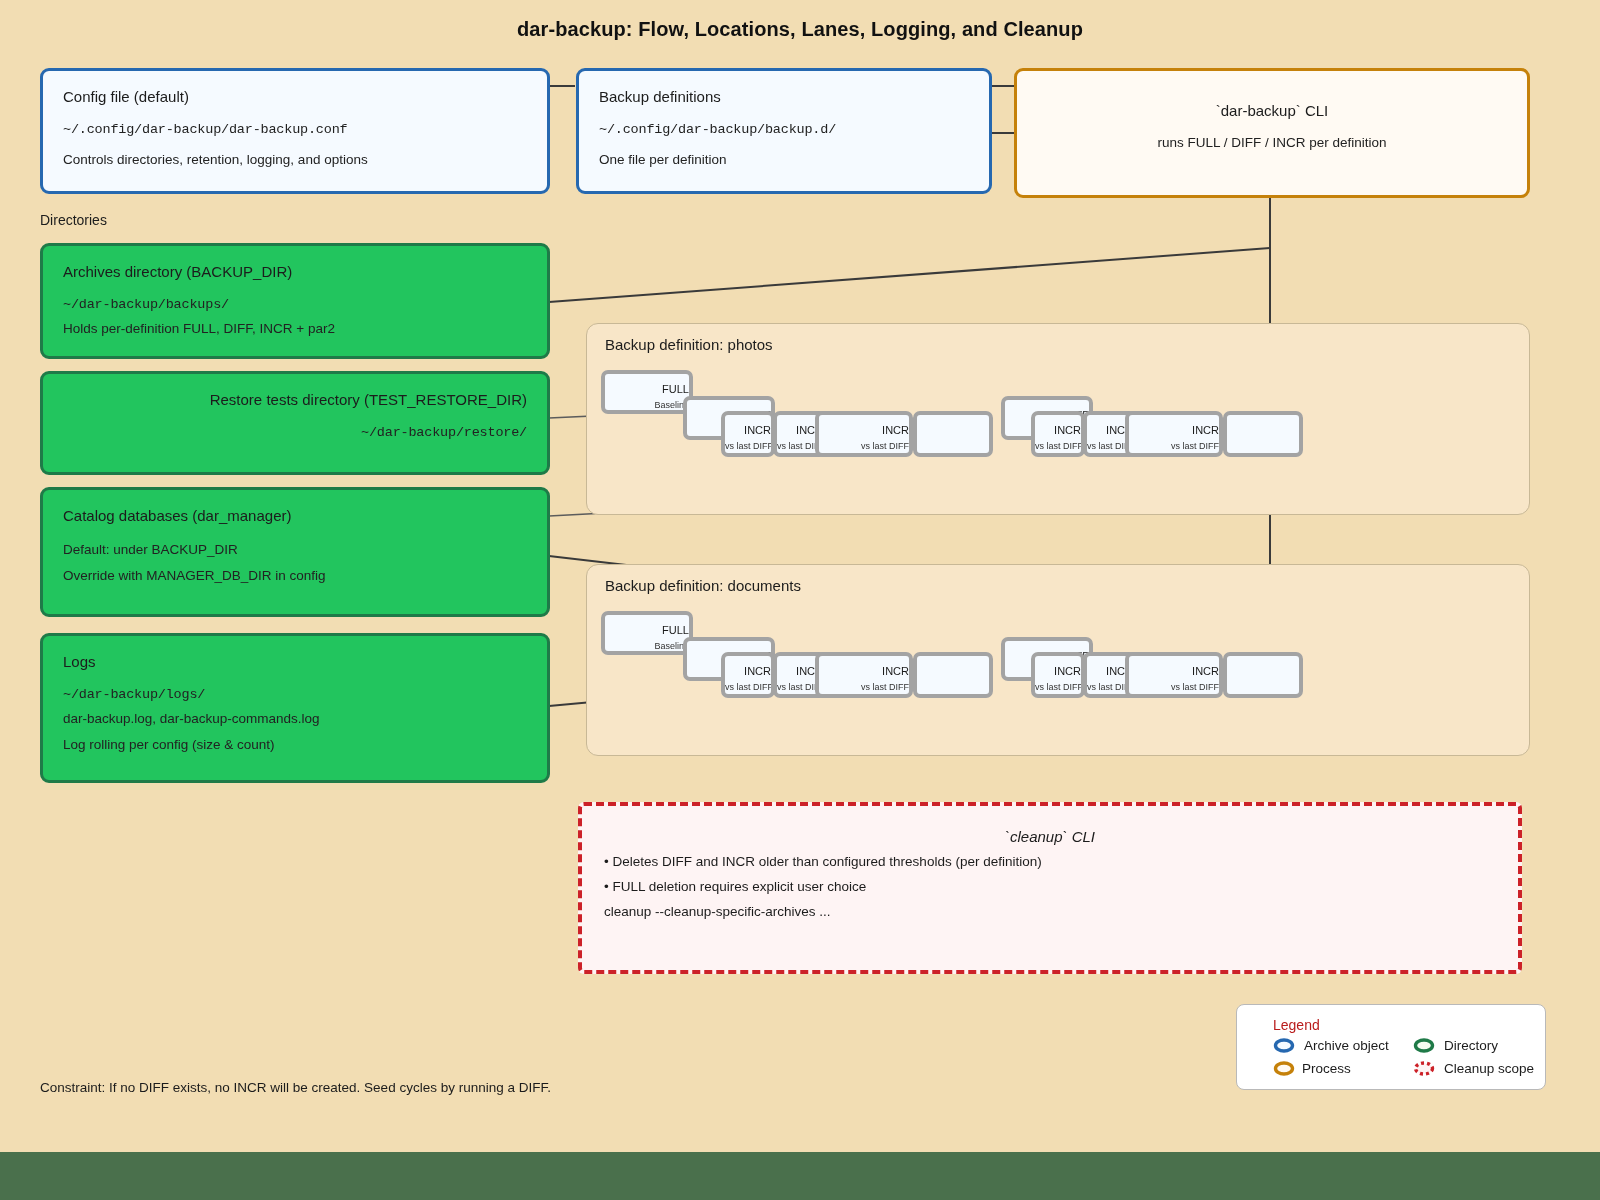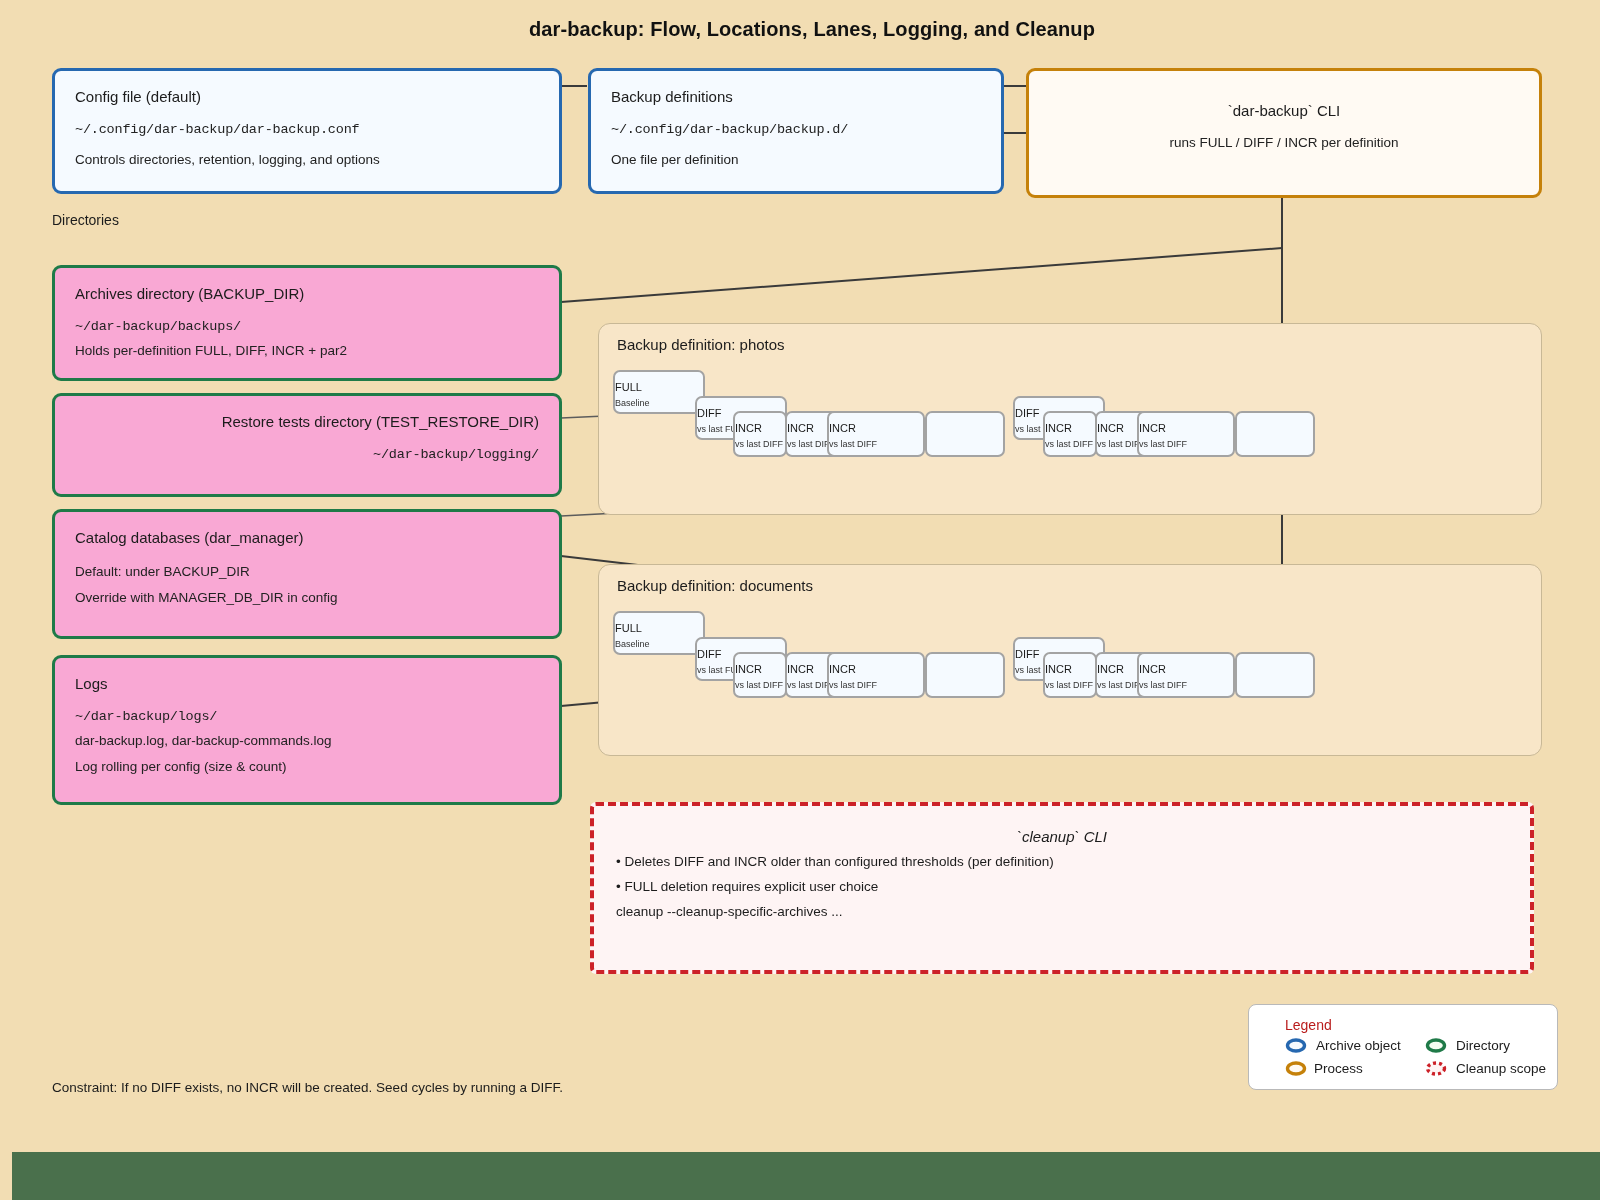--- a/index.html
+++ b/index.html
@@ -3,31 +3,31 @@
 <meta charset="utf-8">
 <title>dar-backup diagram</title>
 <style>
   html,body{margin:0;padding:0;}
   body{
     width:1600px;height:1200px;position:relative;overflow:hidden;
     background:#f2ddb3;
     font-family:"Liberation Sans","DejaVu Sans",sans-serif;
     color:#1a1a1a;
   }
-  .canvas{position:absolute;left:12px;top:0;width:1380px;height:1200px;}
+  .canvas{position:absolute;left:0;top:0;width:1380px;height:1200px;}
   #edges{position:absolute;left:0;top:0;width:1600px;height:1200px;pointer-events:none;}
 
   .title{
     position:absolute;left:0;top:18px;width:1600px;text-align:center;
     font-size:20px;font-weight:bold;letter-spacing:.1px;color:#111;
   }
 
   .node{position:absolute;box-sizing:border-box;border-radius:9px;}
   .n-archive{background:#f5faff;border:3px solid #2668b0;}
-  .n-dir{background:#f9a8d4;border:3px solid #1f7a48;margin-top:22px;}
+  .n-dir{background:#22c55e;border:3px solid #1f7a48;}
   .n-proc{background:#fffaf3;border:3px solid #c5810a;}
   .n-lane{background:#f8e6c8;border:1.5px solid #c8b896;border-radius:12px;}
   .n-cleanup{background:#fef4f4;border:4px dashed #cc2128;border-radius:6px;}
   .n-legend{background:#ffffff;border:1.5px solid #b9b9b9;border-radius:8px;}
 
   .h1{font-size:15px;line-height:19px;color:#1c1c1c;}
   .mono{font-family:"Liberation Mono","DejaVu Sans Mono",monospace;font-size:13.5px;color:#222;letter-spacing:-.2px;}
   .sub{font-size:13.5px;line-height:18px;color:#222;}
 
   .pad{padding:16px 20px 0 20px;}
@@ -35,22 +35,22 @@
   .pad .mono{margin:0 0 14px 0;}
   .pad .sub{margin:0 0 6px 0;}
 
   .section-label{position:absolute;font-size:14px;color:#1c1c1c;}
 
   .lane-title{position:absolute;left:18px;top:12px;font-size:15px;color:#1c1c1c;}
 
   
   .chip{
     position:absolute;box-sizing:border-box;
-    background:#f5faff;border:2px solid #a3a3a3;border-radius:7px;
-    text-align:left;
+    background:#f5faff;border:4px solid #a3a3a3;border-radius:7px;
+    text-align:right;
   }
   .chip .k{font-size:11px;line-height:13px;color:#1a1a1a;margin-top:9px;}
   .chip .v{font-size:9px;line-height:11px;color:#333;margin-top:4px;white-space:nowrap;overflow:hidden;}
 
   .cleanup-title{position:absolute;left:0;top:22px;width:100%;text-align:center;font-size:15px;color:#1c1c1c;font-style:italic;}
   .cleanup-line{position:absolute;left:22px;font-size:13.5px;color:#1c1c1c;white-space:nowrap;}
 
   .legend-title{position:absolute;left:36px;top:12px;font-size:14px;color:#b91c1c;}
   .legend-row{position:absolute;display:flex;align-items:center;gap:9px;font-size:13.5px;color:#1c1c1c;}
   .lg-ico{width:22px;height:15px;flex:0 0 auto;}
@@ -118,21 +118,21 @@
     <div class="pad">
       <div class="h1">Archives directory (BACKUP_DIR)</div>
       <div class="mono" style="margin-bottom:8px;">~/dar-backup/backups/</div>
       <div class="sub">Holds per-definition FULL, DIFF, INCR + par2</div>
     </div>
   </div>
 
   <div class="node n-dir" style="left:40px;top:371px;width:510px;height:104px;text-align:right;">
     <div class="pad">
       <div class="h1">Restore tests directory (TEST_RESTORE_DIR)</div>
-      <div class="mono">~/dar-backup/logging/</div>
+      <div class="mono">~/dar-backup/restore/</div>
     </div>
   </div>
 
   <div class="node n-dir" style="left:40px;top:487px;width:510px;height:130px;">
     <div class="pad">
       <div class="h1">Catalog databases (dar_manager)</div>
       <div class="sub" style="margin-bottom:8px;">Default: under BACKUP_DIR</div>
       <div class="sub">Override with MANAGER_DB_DIR in config</div>
     </div>
   </div>

